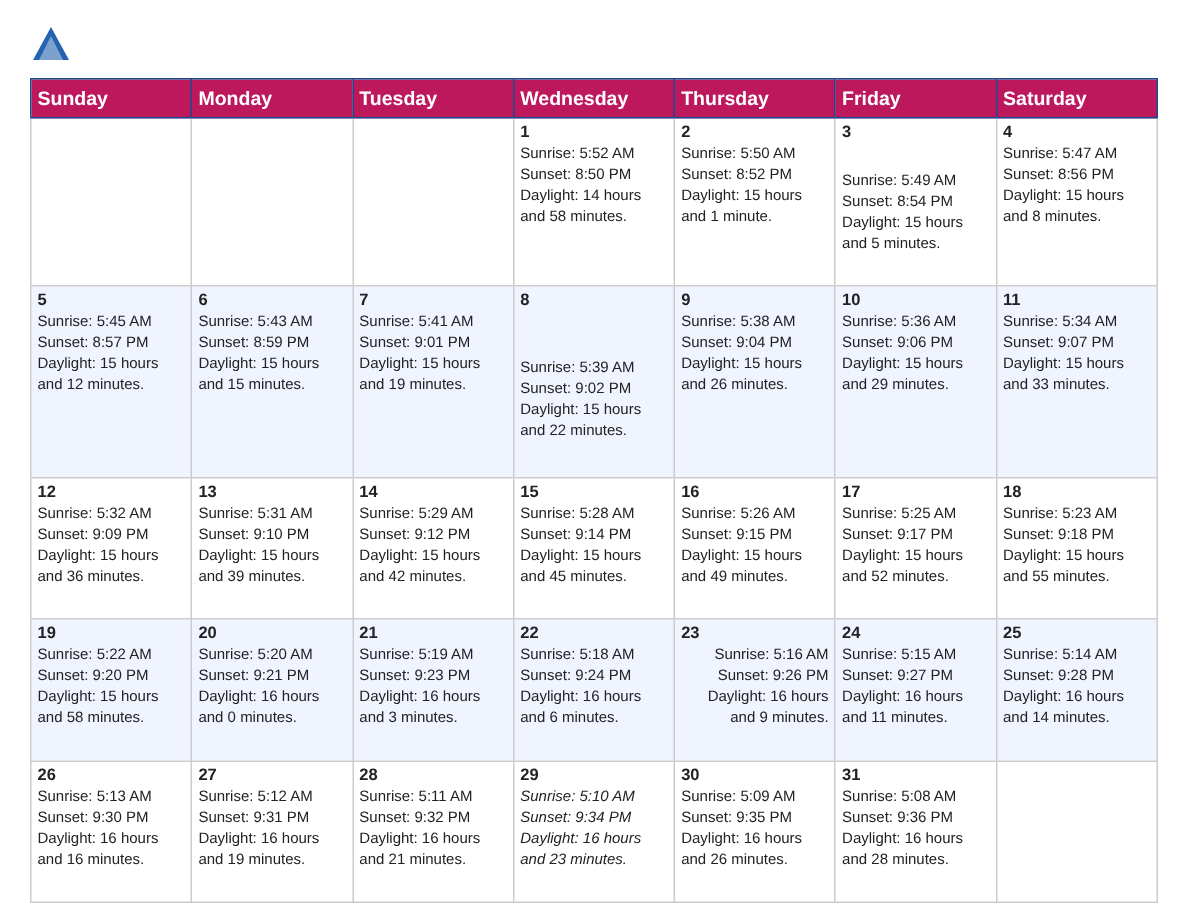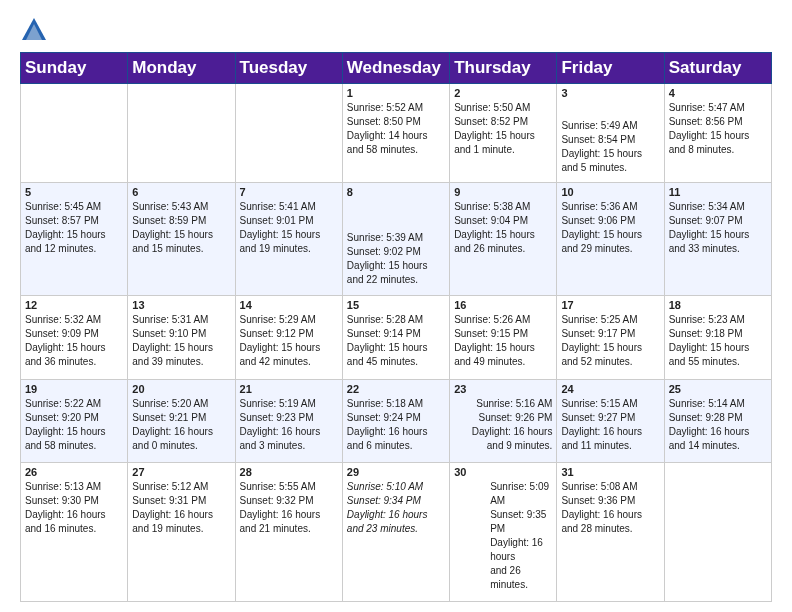--- a/index.html
+++ b/index.html
@@ -54,23 +54,23 @@
       color: #444;
     }
     .calendar {
       flex: 1;
       border: 1px solid #ccc;
       border-collapse: collapse;
       width: 100%;
       table-layout: fixed;
     }
     .calendar th {
-      background-color: #4c1d95;
+      background-color: #be185d;
       color: #fff;
-      font-size: 17px;
+      font-size: 13px;
       font-weight: bold;
       padding: 5px 4px;
       text-align: left;
       border: 1px solid #1a4a8f;
     }
     .calendar td {
       border: 1px solid #ccc;
       vertical-align: top;
       padding: 3px 4px;
       font-size: 9.5px;
@@ -324,35 +324,35 @@
           </td>
           <td>
             <div class="cell-date">27</div>
             <div class="cell-info" style="white-space: pre-line;">Sunrise: 5:12 AM
 Sunset: 9:31 PM
 Daylight: 16 hours
 and 19 minutes.</div>
           </td>
           <td>
             <div class="cell-date">28</div>
-            <div class="cell-info" style="white-space: pre-line;">Sunrise: 5:55 AM
+            <div class="cell-info" style="white-space: pre-line;">Sunrise: 5:11 AM
 Sunset: 9:32 PM
 Daylight: 16 hours
 and 21 minutes.</div>
           </td>
           <td>
             <div class="cell-date">29</div>
             <div class="cell-info" style="white-space: pre-line; font-style: italic;">Sunrise: 5:10 AM
 Sunset: 9:34 PM
 Daylight: 16 hours
 and 23 minutes.</div>
           </td>
           <td>
             <div class="cell-date">30</div>
-            <div class="cell-info" style="white-space: pre-line; margin-left: 36px;">Sunrise: 5:09 AM
+            <div class="cell-info" style="white-space: pre-line;">Sunrise: 5:09 AM
 Sunset: 9:35 PM
 Daylight: 16 hours
 and 26 minutes.</div>
           </td>
           <td>
             <div class="cell-date">31</div>
             <div class="cell-info" style="white-space: pre-line;">Sunrise: 5:08 AM
 Sunset: 9:36 PM
 Daylight: 16 hours
 and 28 minutes.</div>

